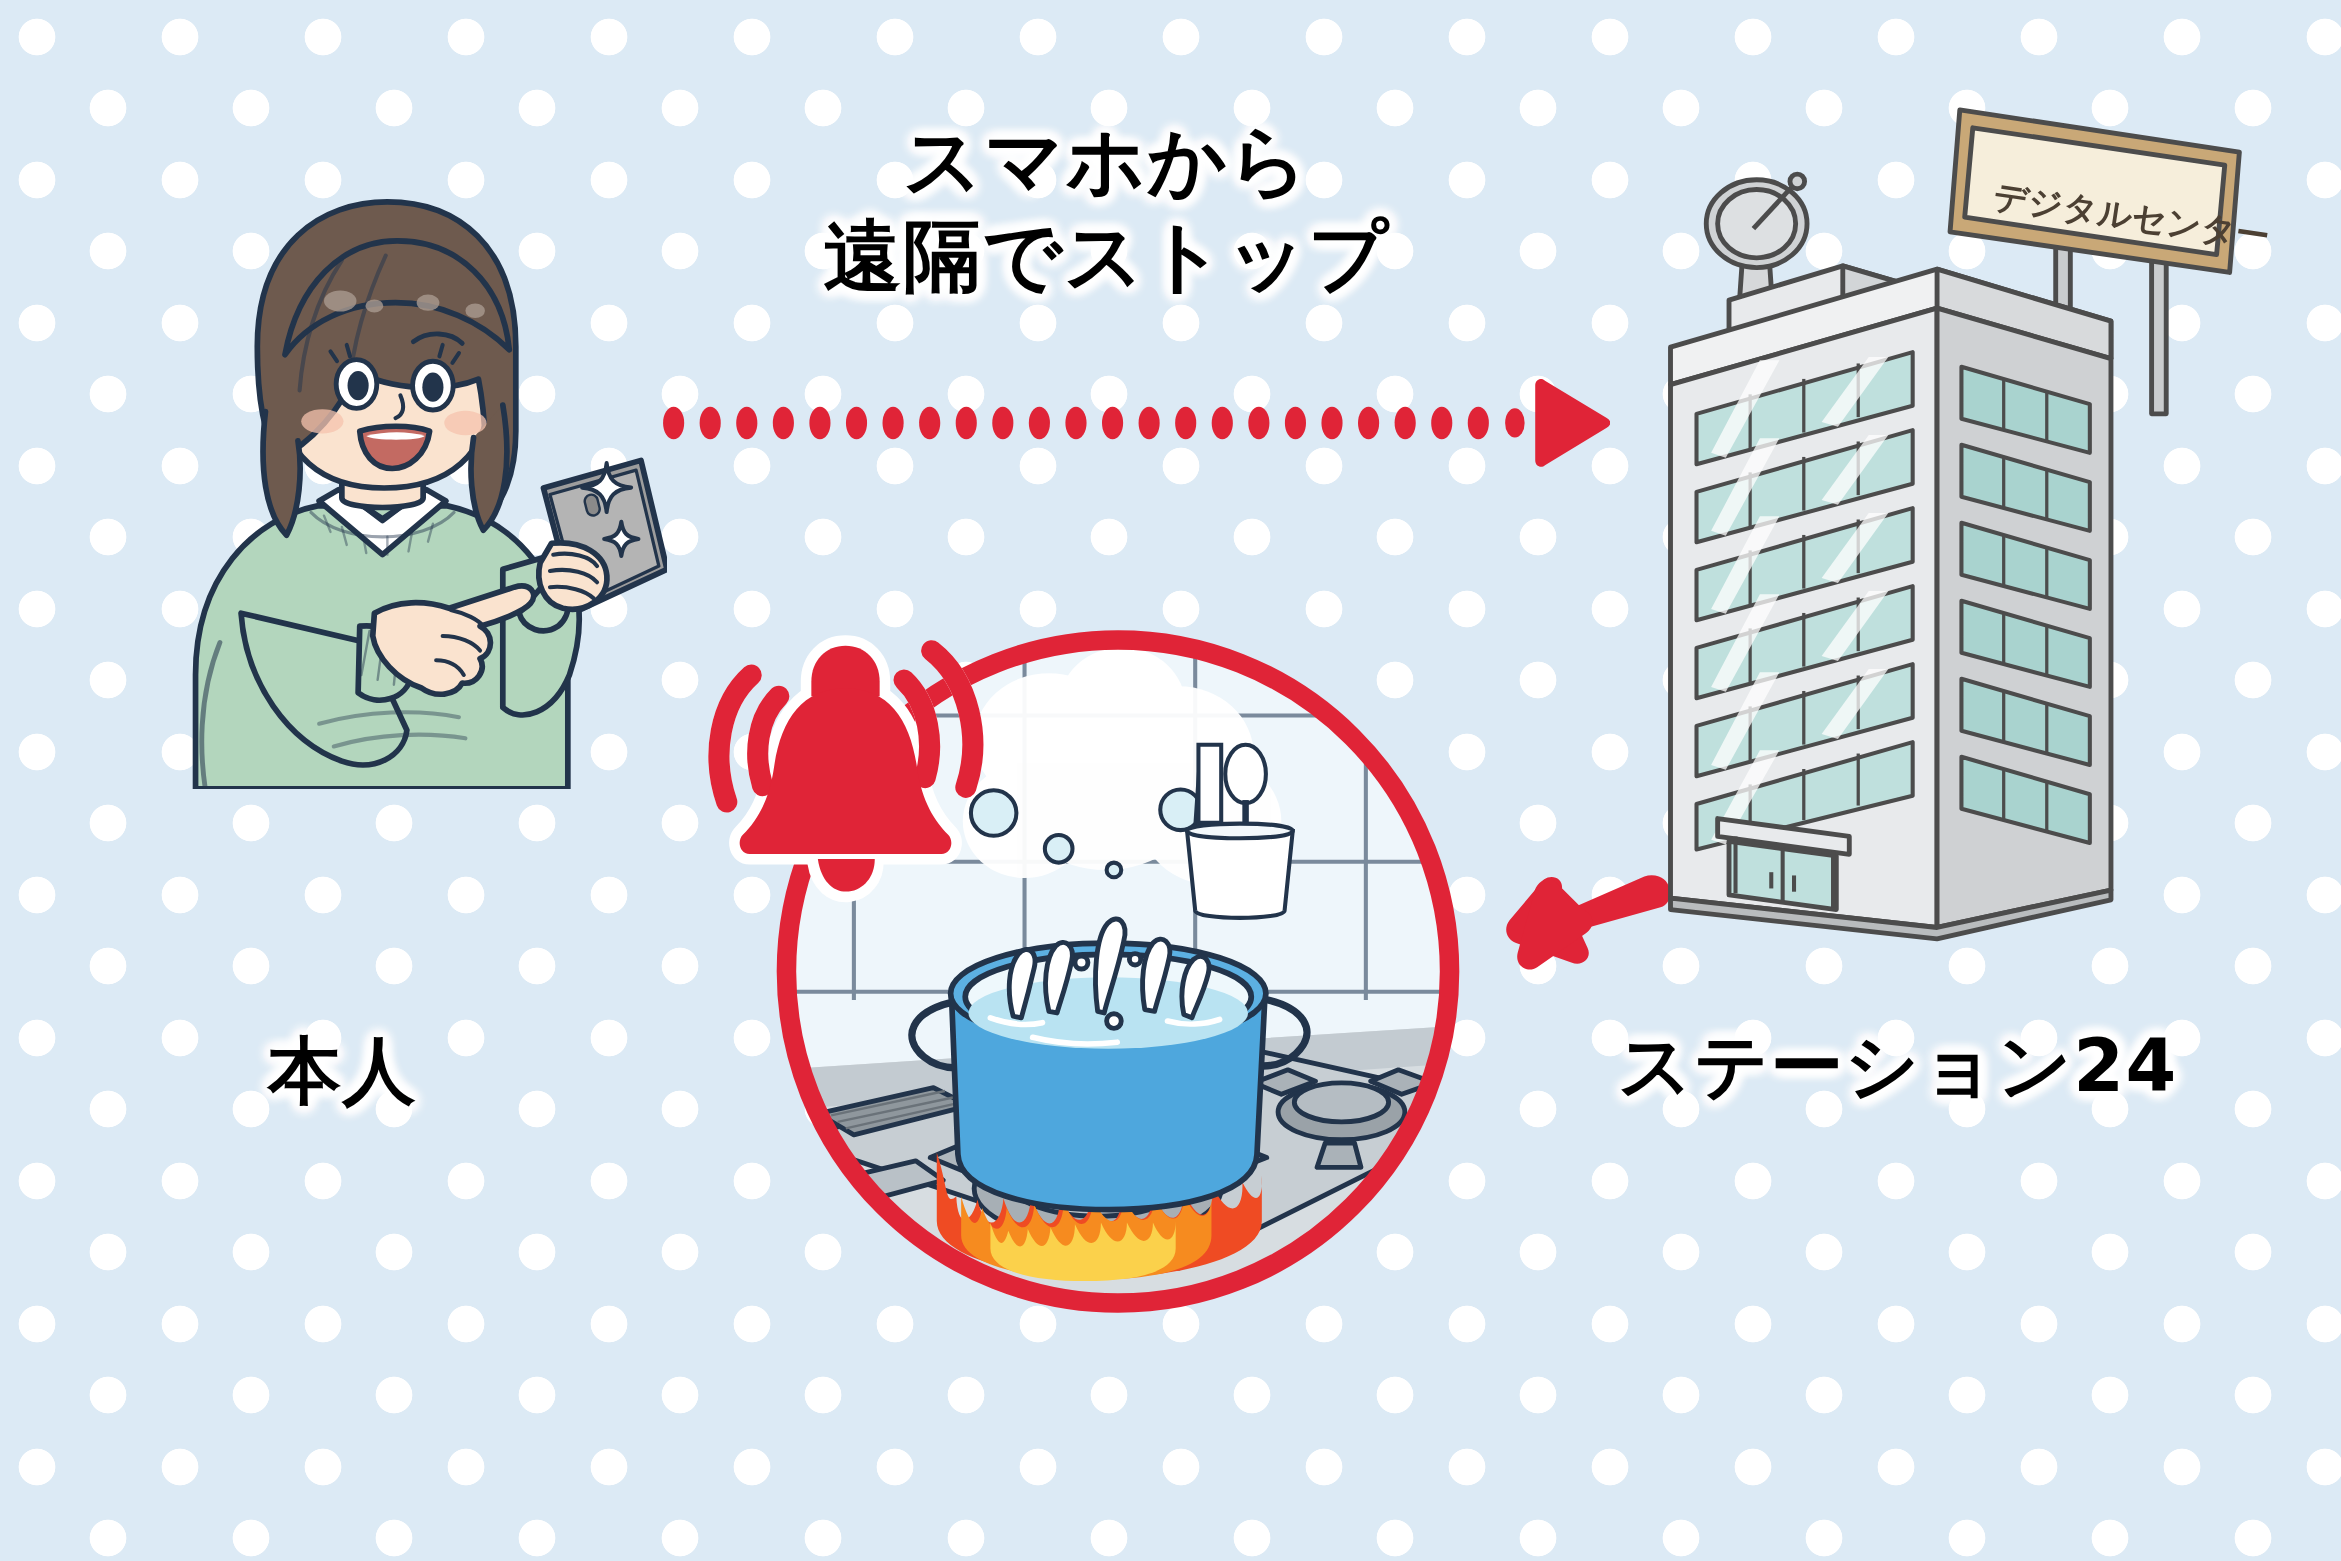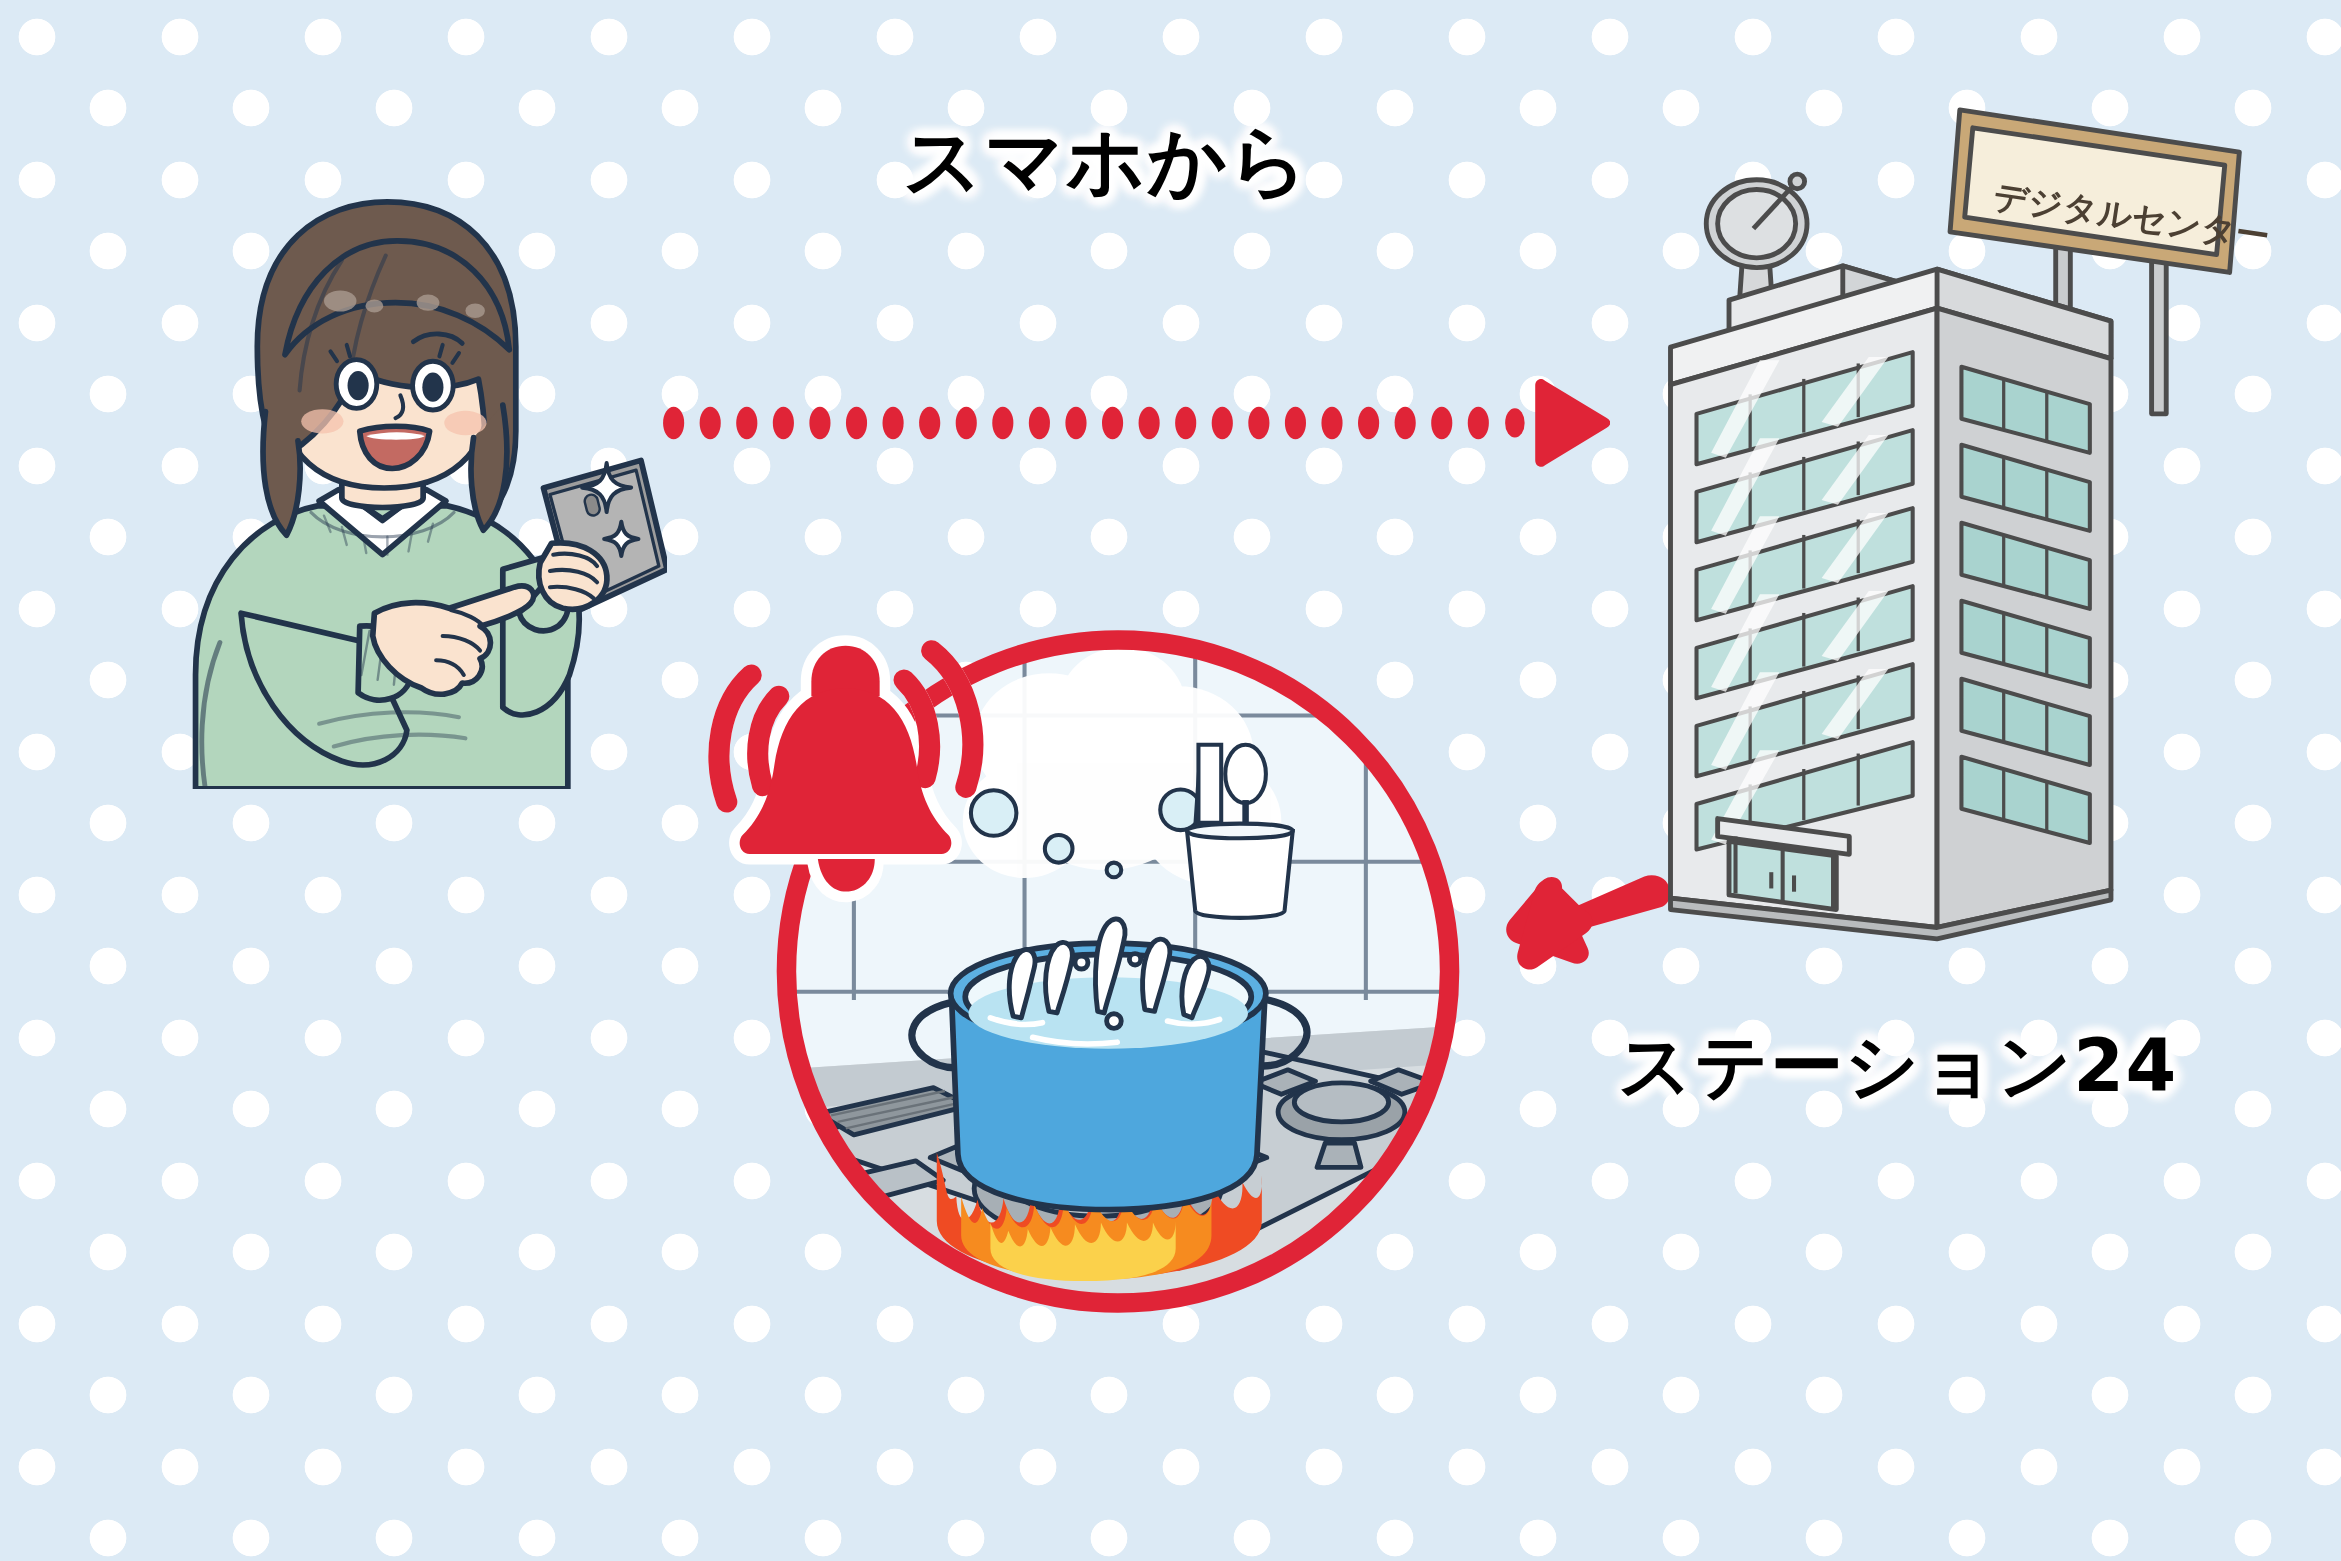--- a/index.html
+++ b/index.html
@@ -185,20 +185,21 @@
     </g>
   </svg>
 
   <svg id="sparkles" viewBox="0 0 200 200" xmlns="http://www.w3.org/2000/svg">
     <path d="M56 10 C58 30 66 38 86 40 C66 42 58 50 56 70 C54 50 46 42 26 40 C46 38 54 30 56 10 Z" fill="#ffffff" stroke="#22344b" stroke-width="5" stroke-linejoin="round"></path>
     <path d="M74 82 C76 96 81 101 95 103 C81 105 76 110 74 124 C72 110 67 105 53 103 C67 101 72 96 74 82 Z" fill="#ffffff" stroke="#22344b" stroke-width="5" stroke-linejoin="round"></path>
   </svg>
 
   <div class="jp-text" id="headline">
     <span>スマホから</span>
+    <span>遠隔でストップ</span>
   </div>
 
   <svg id="dotted-arrow" viewBox="0 0 1170 130" xmlns="http://www.w3.org/2000/svg">
     <g fill="#e02437">
       <ellipse cx="18" cy="60" rx="13" ry="20"></ellipse>
       <ellipse cx="63" cy="60" rx="13" ry="20"></ellipse>
       <ellipse cx="108" cy="60" rx="13" ry="20"></ellipse>
       <ellipse cx="153" cy="60" rx="13" ry="20"></ellipse>
       <ellipse cx="198" cy="60" rx="13" ry="20"></ellipse>
       <ellipse cx="243" cy="60" rx="13" ry="20"></ellipse>
@@ -505,16 +506,17 @@
         <g stroke-width="5" fill="none">
           <path d="M148 978 L148 998"></path>
             <path d="M176 982 L176 1002"></path>
         </g>
       </g>
 
       <path d="M24 1010 L352 1046 L566 1000 L566 1012 L352 1060 L24 1024 Z" fill="#b9bcbe"></path>
     </g>
   </svg>
 
+  <div class="jp-text" id="label-person">本人</div>
   <div class="jp-text" id="label-station">ステーション24</div>
 
 </div>
 
 
 </body></html>

